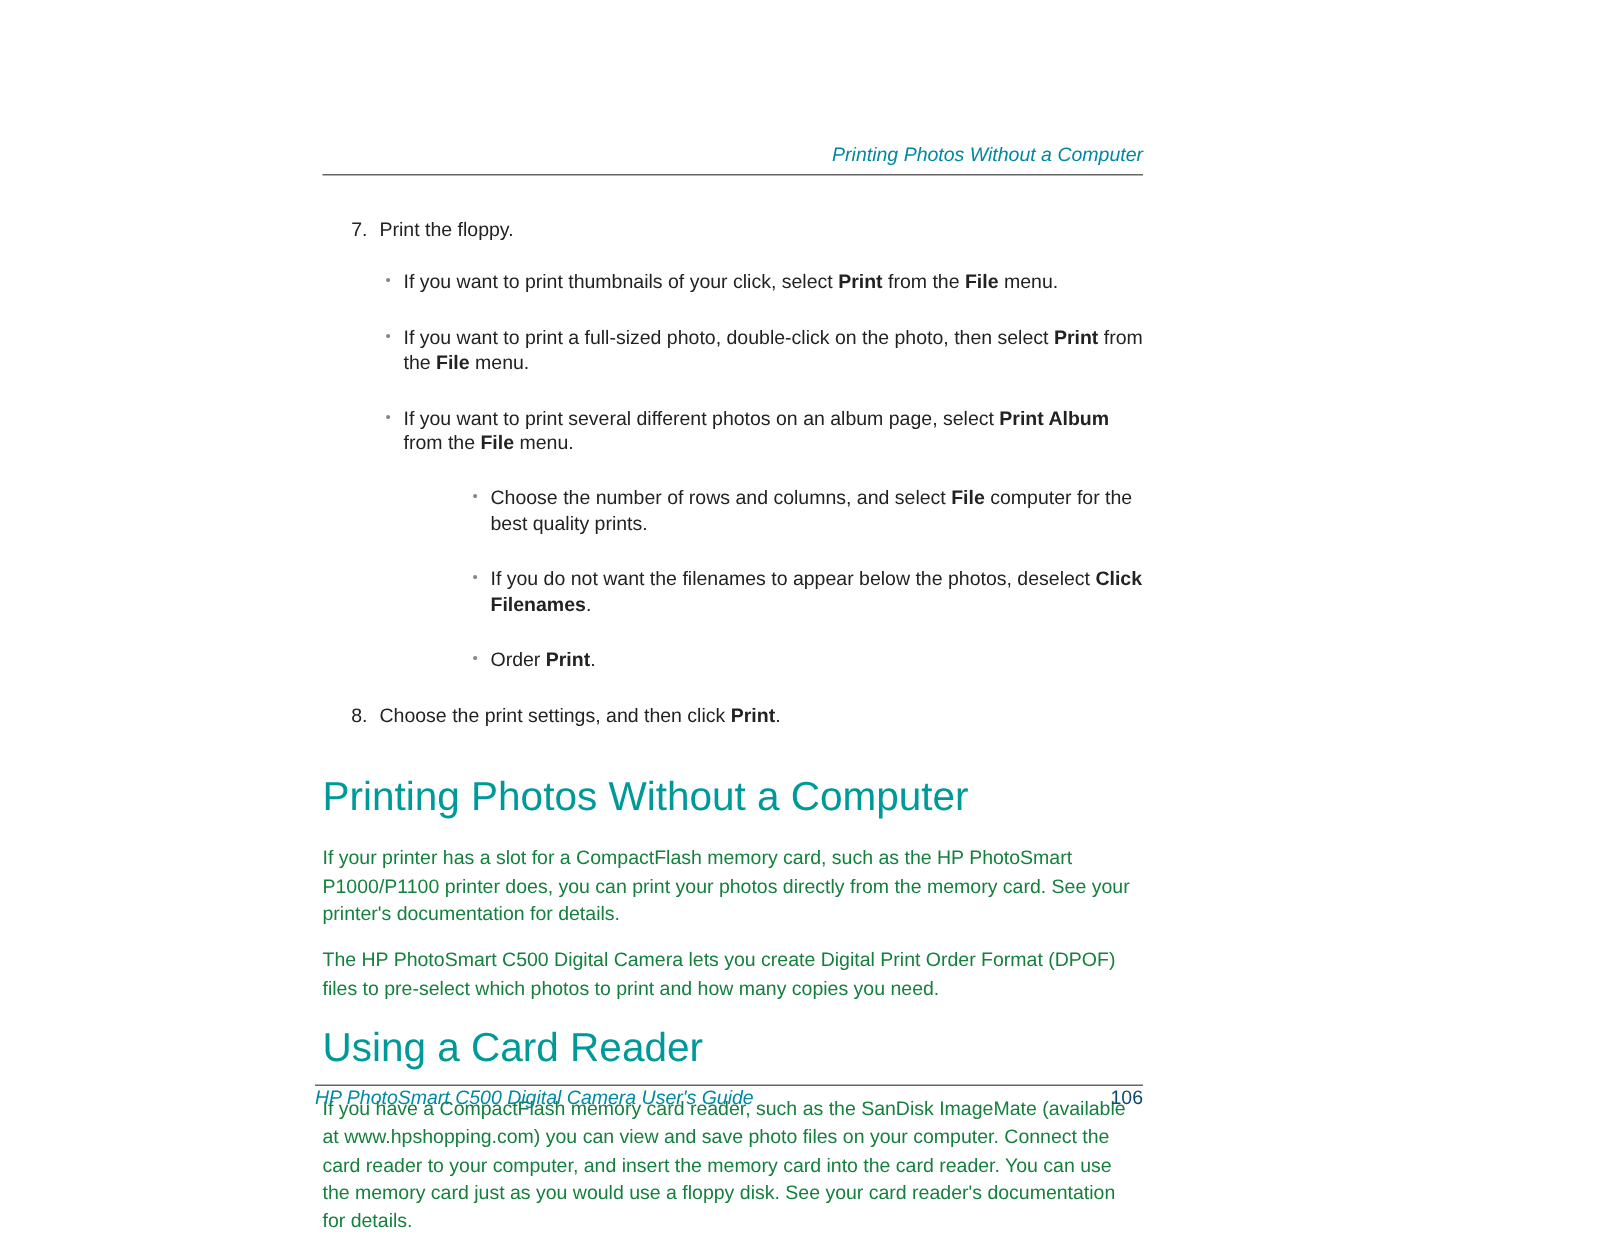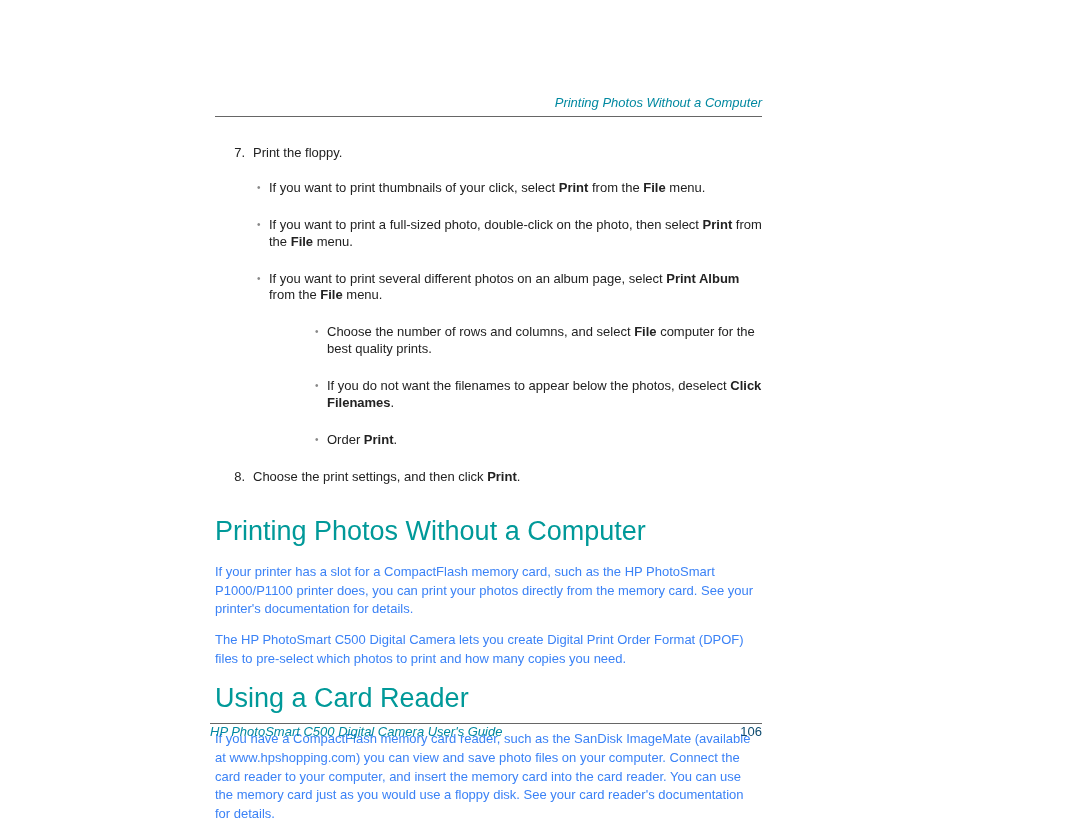--- a/index.html
+++ b/index.html
@@ -70,21 +70,21 @@
   h2 {
     color: #009999;
     font-size: 27px;
     font-weight: normal;
     margin: 30px 0 16px 0;
     letter-spacing: 0px;
   }
   .para {
     font-size: 13px;
     line-height: 1.45;
-    color: #3b82f6;
+    color: #15803d;
     margin-left: 0px;
     margin-bottom: 12px;
   }
   .footer {
     position: absolute;
     left: 210px;
     right: 130px;
     bottom: 95px;
     border-top: 1px solid #666;
     display: flex;

